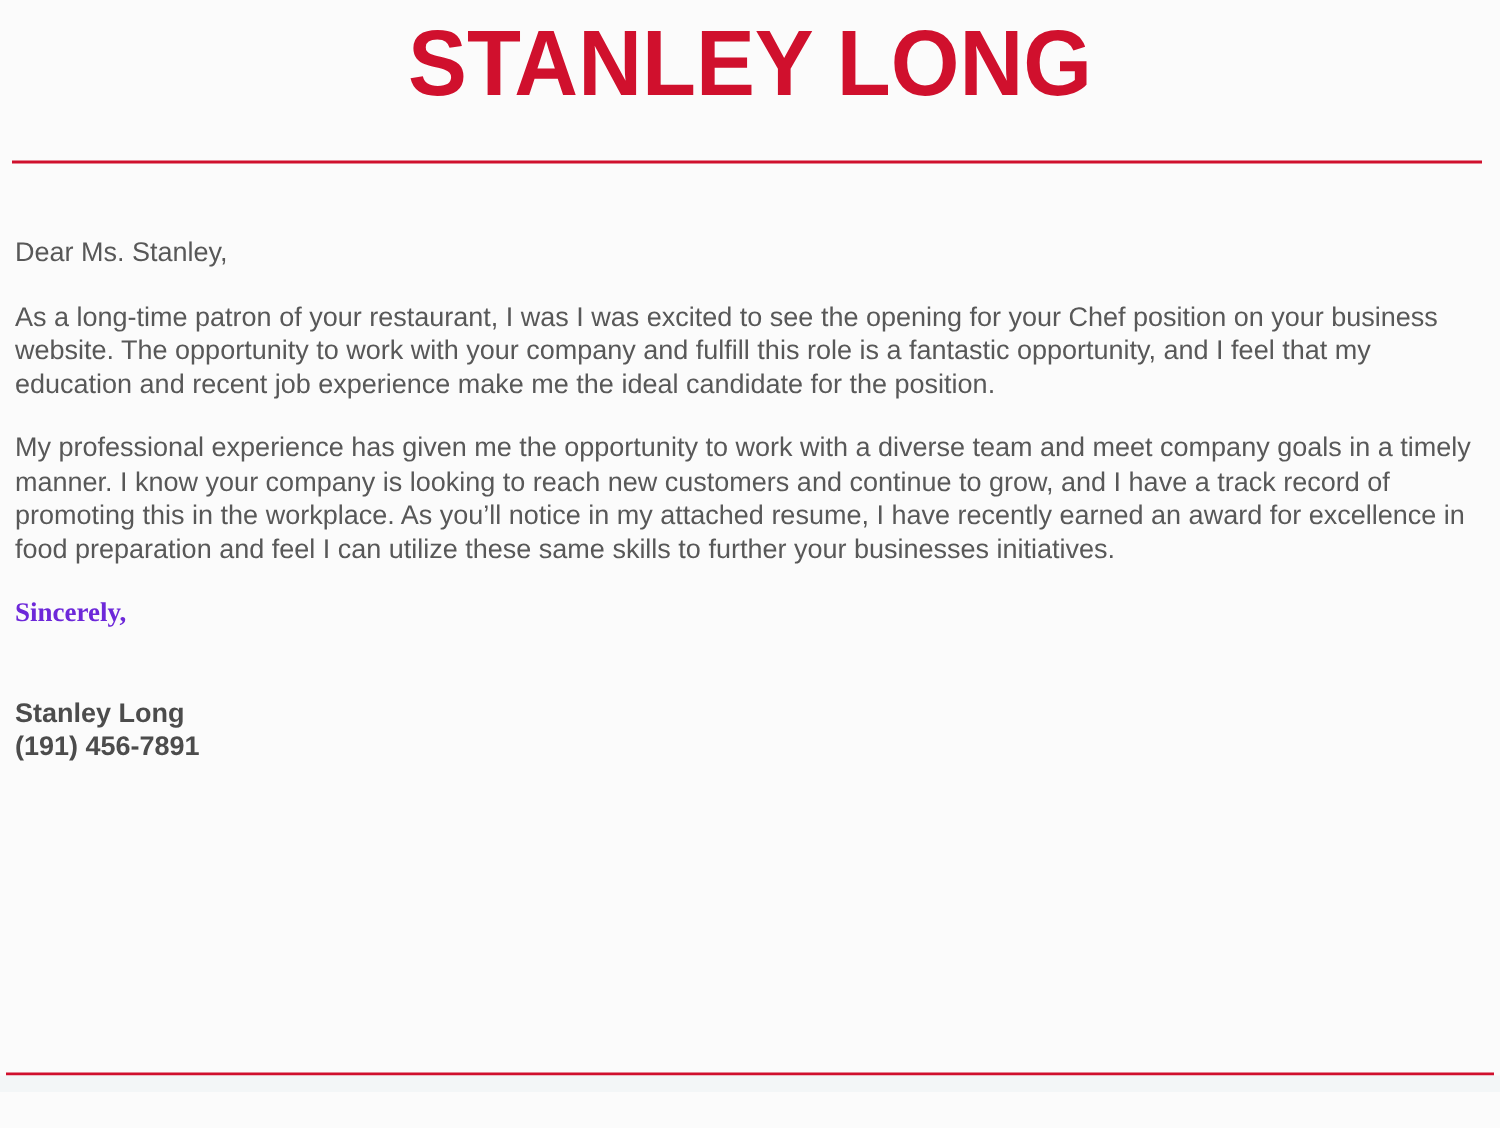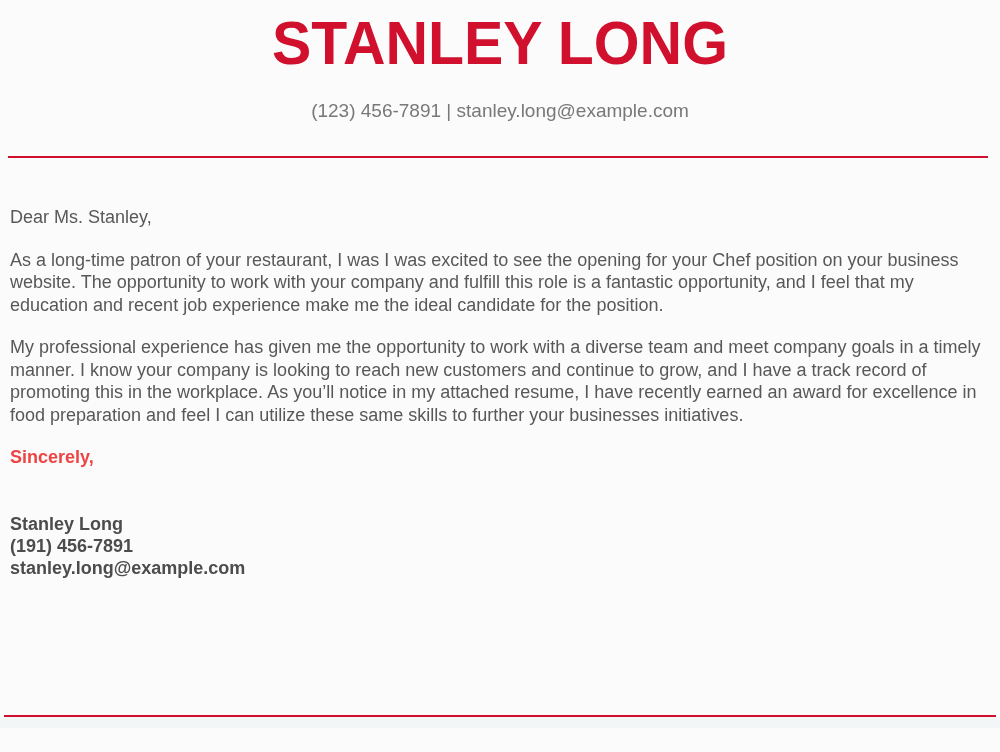--- a/index.html
+++ b/index.html
@@ -52,21 +52,22 @@
     line-height: 22.5px;
   }
   .letter p {
     margin: 20px 0 0 0;
   }
   .salutation {
     margin-top: 48px !important;
   }
   .closing {
     font-weight: 700;
-    color: #ef4444;
+    color: #6d28d9;
+    font-family: Liberation Serif, serif;
   }
   .signature {
     margin-top: 44px;
     font-weight: 700;
     color: #4c4c4c;
     font-size: 18px;
     line-height: 22px;
   }
   .bottom-rule {
     position: absolute;
@@ -84,38 +85,36 @@
     background: #f3f6f7;
   }
 </style>
 </head>
 <body style="background: rgb(251, 251, 251);">
 
 <div class="page">
 
   <header>
     <h1 class="applicant-name">STANLEY LONG</h1>
-    <div class="contact-line">(123) 456-7891 | stanley.long@example.com</div>
   </header>
 
   <div class="rule top-rule"></div>
 
   <main class="letter">
     <p class="salutation">Dear Ms. Stanley,</p>
 
     <p>As a long-time patron of your restaurant, I was I was excited to see the opening for your Chef position on your business website. The opportunity to work with your company and fulfill this role is a fantastic opportunity, and I feel that my education and recent job experience make me the ideal candidate for the position.</p>
 
     <p>My professional experience has given me the opportunity to work with a diverse team and meet company goals in a timely manner. I know your company is looking to reach new customers and continue to grow, and I have a track record of promoting this in the workplace. As you’ll notice in my attached resume, I have recently earned an award for excellence in food preparation and feel I can utilize these same skills to further your businesses initiatives.</p>
 
 
     <p class="closing">Sincerely,</p>
 
     <div class="signature">
       <div>Stanley Long</div>
       <div>(191) 456-7891</div>
-      <div>stanley.long@example.com</div>
     </div>
   </main>
 
   <div class="rule bottom-rule"></div>
   <div class="footer-strip"></div>
 
 </div>
 
 </body></html>

